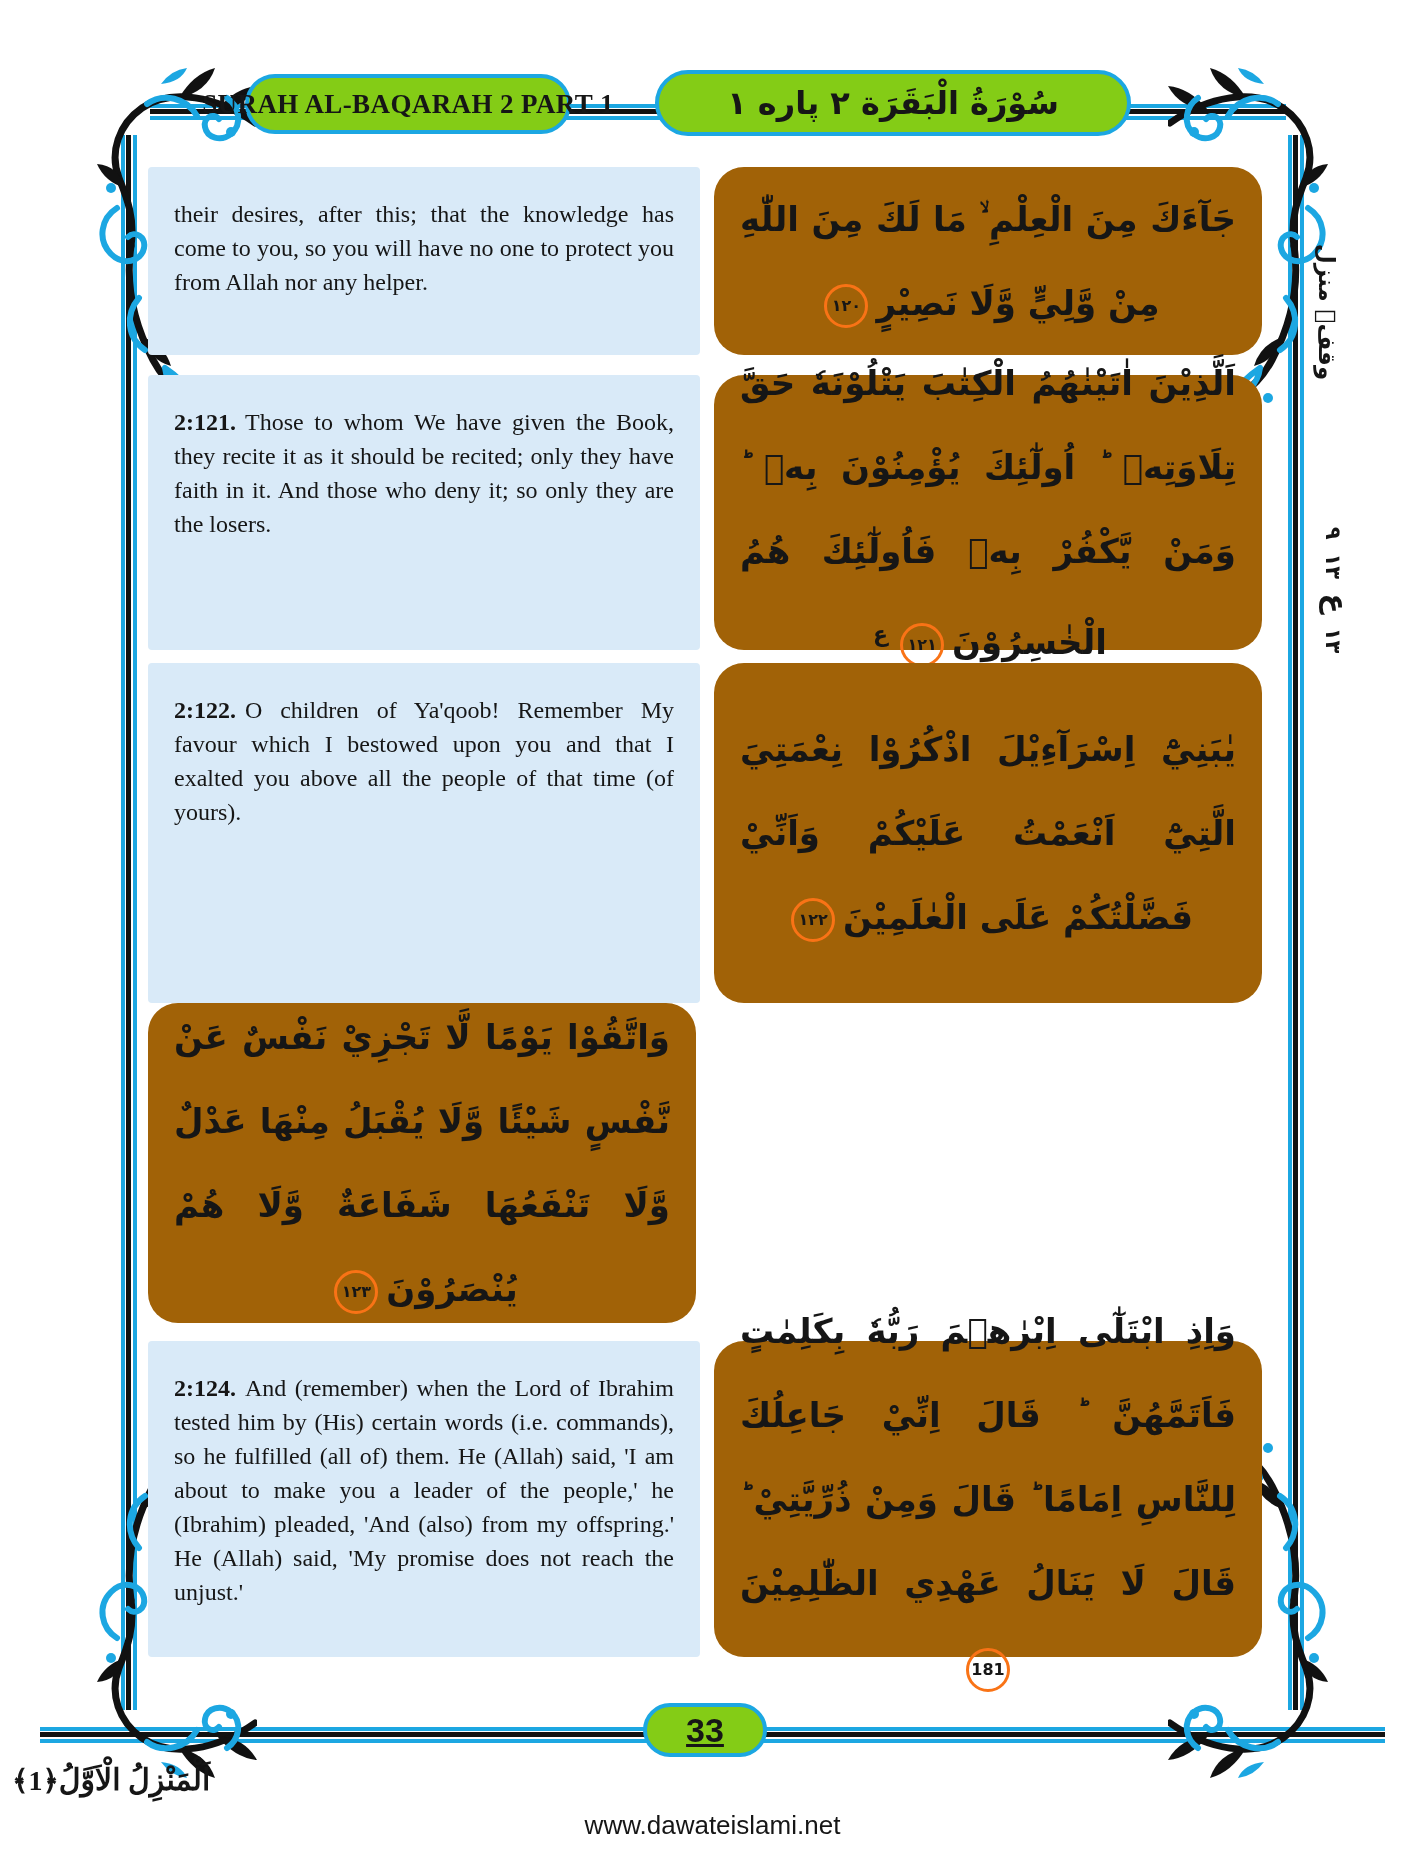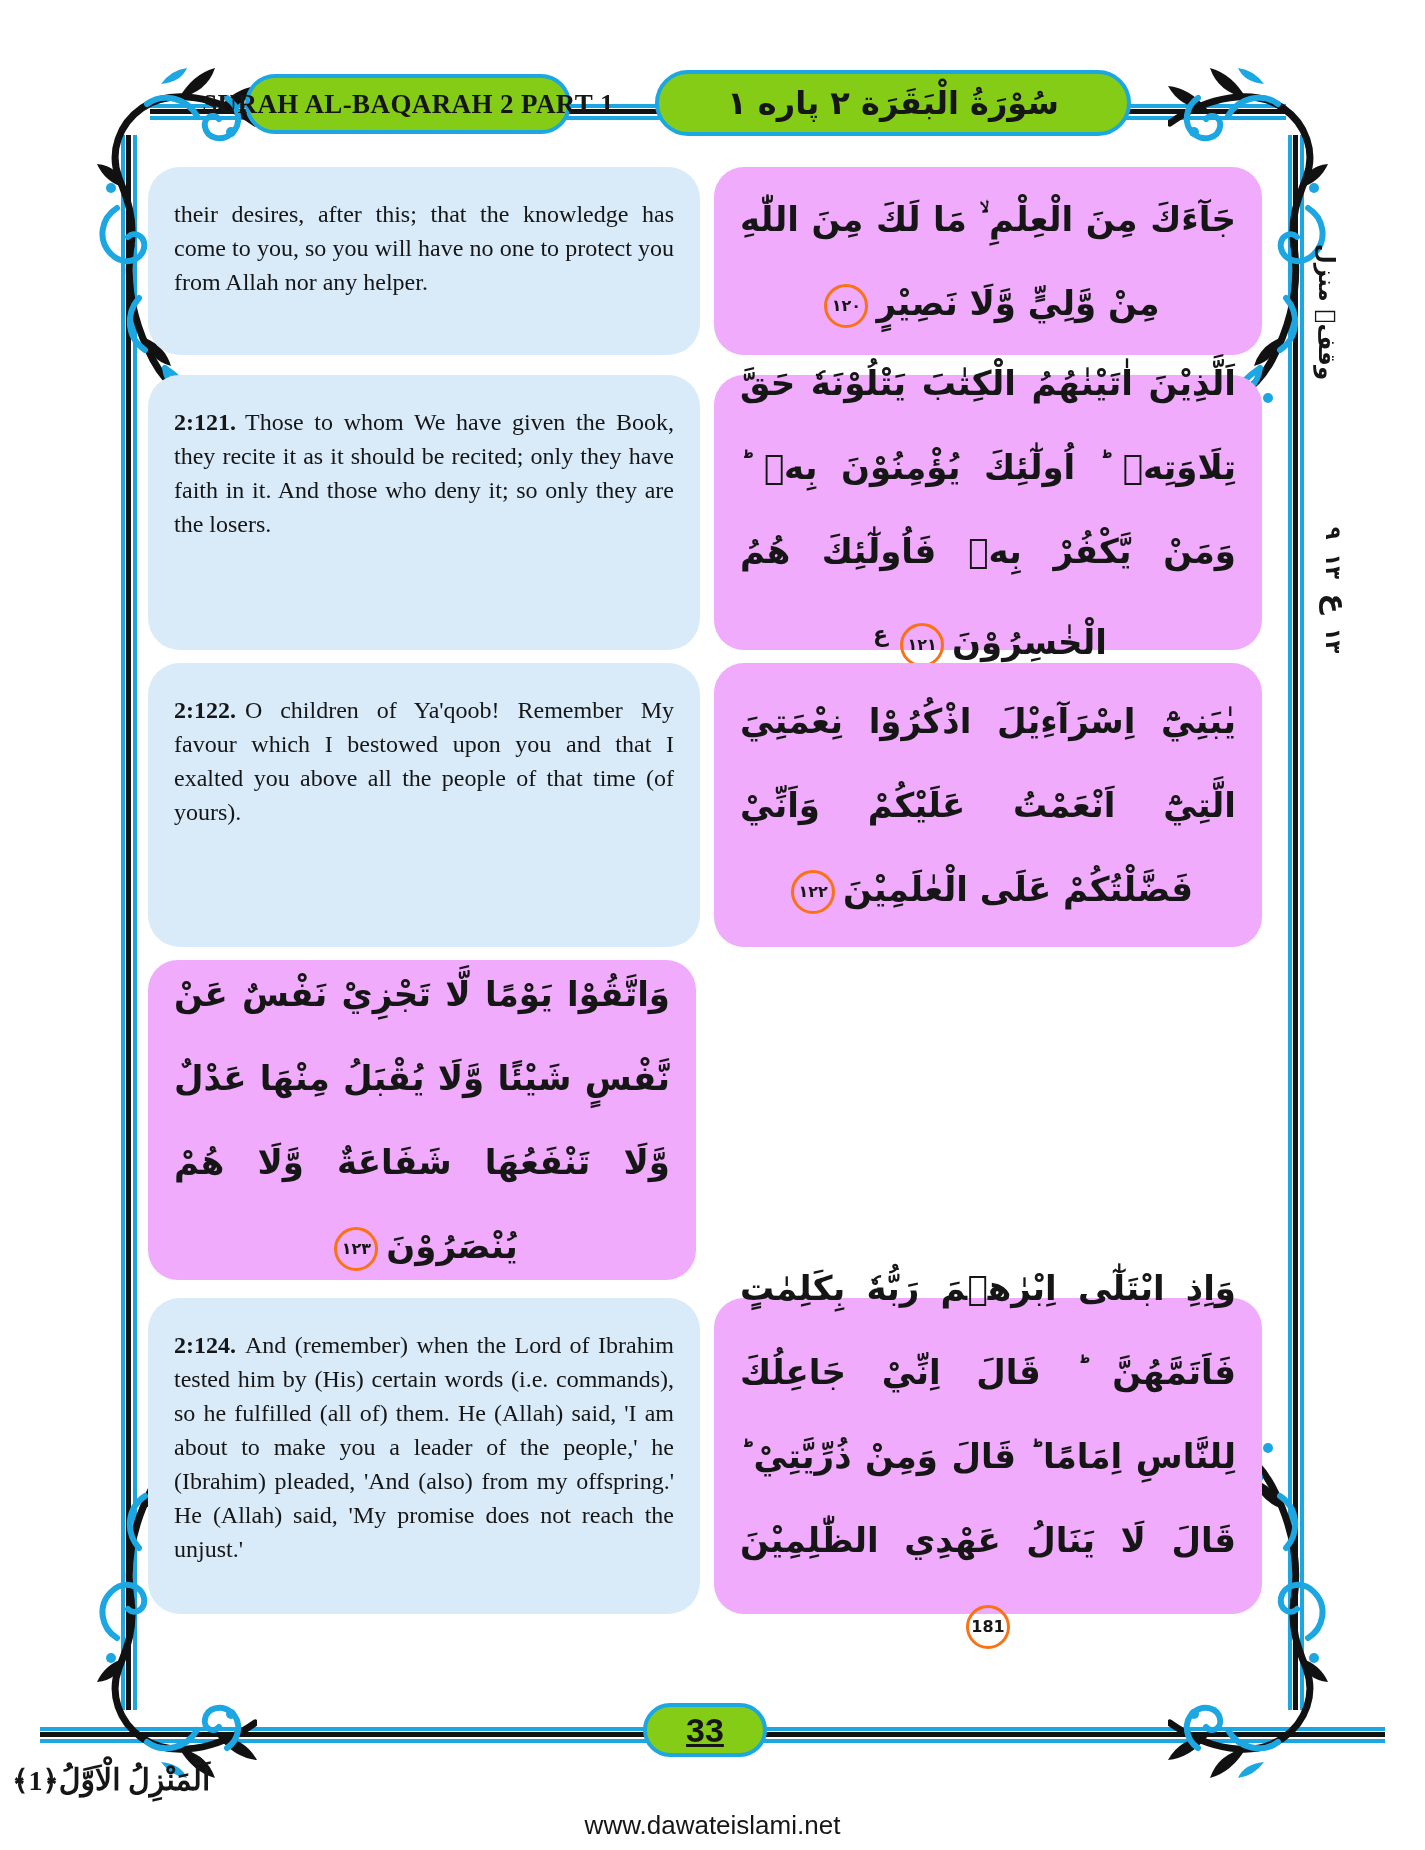--- a/index.html
+++ b/index.html
@@ -27,28 +27,28 @@
     display:flex;align-items:center;justify-content:center;z-index:3;box-sizing:border-box;}
   #cap-en{left:245px;top:74px;width:326px;height:60px;}
   #cap-en .t{font-weight:bold;font-size:27px;letter-spacing:.4px;white-space:nowrap;}
   #cap-ar{left:655px;top:70px;width:476px;height:66px;}
   #cap-ar .t{font-weight:bold;font-size:32px;direction:rtl;white-space:nowrap;font-family:"DejaVu Sans",sans-serif;}
   
   #content{position:absolute;left:148px;top:167px;width:1114px;z-index:2;}
   .row{display:flex;gap:14px;}
   .r1{height:188px;margin-bottom:20px;}
   .r2{height:275px;margin-bottom:13px;}
-  .r3{height:284px;margin-bottom:13px;}
+  .r3{height:340px;margin-bottom:0;}
   .r4{height:320px;margin-bottom:18px;}
   .r5{height:316px;justify-content:flex-end;}
-  .en-box{width:552px;box-sizing:border-box;background:#D9EAF8;border-radius:32px;
+  .en-box{width:552px;box-sizing:border-box;background:#D9EAF8;border-radius:4px;
     padding:30px 26px 18px 26px;font-size:24px;line-height:34px;text-align:justify;}
   .en-box .vnum{font-weight:bold;margin-right:9px;}
   .en-box .vnum:empty{display:none;margin:0;}
-  .ar-box{width:548px;box-sizing:border-box;background:#f0abfc;border-radius:30px;
+  .ar-box{width:548px;box-sizing:border-box;background:#a16207;border-radius:30px;
     padding:10px 26px;direction:rtl;display:grid;align-content:center;}
   .ar-text{font-family:"DejaVu Sans",sans-serif;font-weight:bold;font-size:34px;line-height:84px;
     text-align:justify;text-align-last:center;}
   .ayah{display:inline-flex;width:38px;height:38px;border:3px solid #f97316;border-radius:50%;
     align-items:center;justify-content:center;font-size:16px;line-height:1;vertical-align:middle;
     margin:0 8px;font-weight:bold;}
   .ruku-sup{font-size:22px;vertical-align:super;margin:0 4px;}
   .ruku-sup:empty{display:none;}
   
   .margin-note{position:absolute;z-index:2;font-family:"DejaVu Sans",sans-serif;font-weight:bold;

